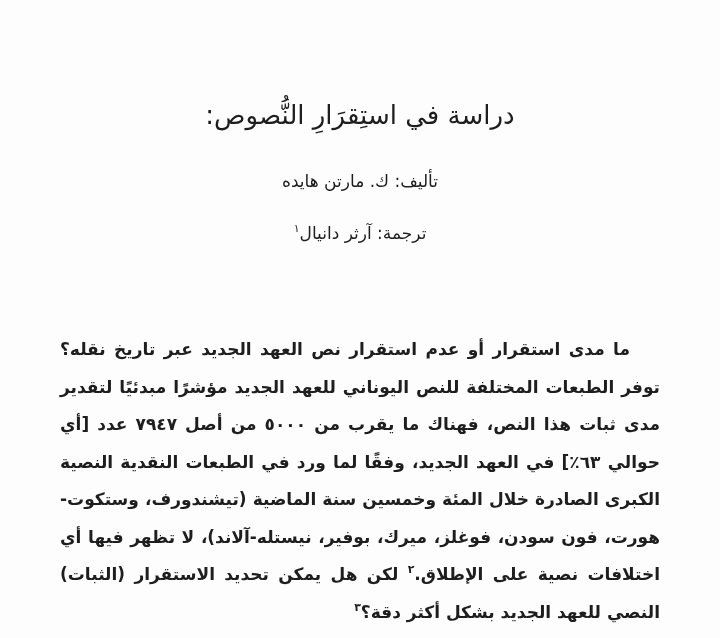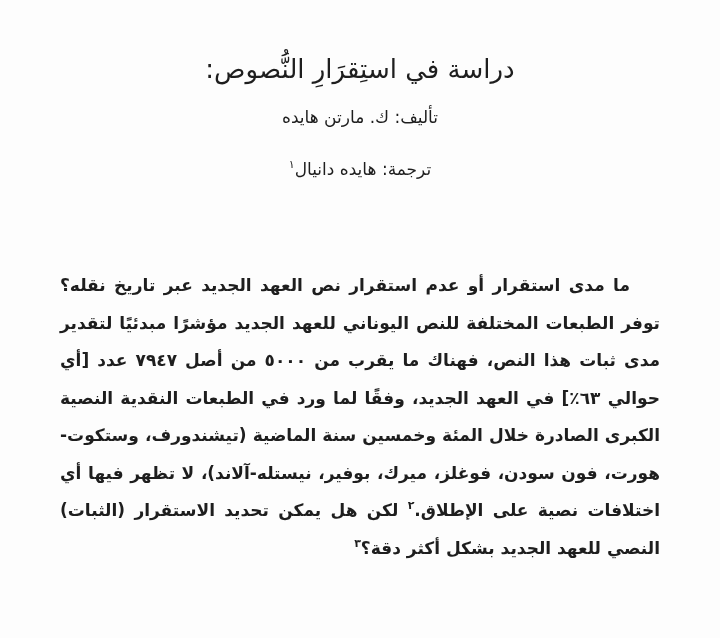--- a/index.html
+++ b/index.html
@@ -19,36 +19,36 @@
     font-family: "DejaVu Sans", sans-serif;
     overflow: hidden;
   }
   .page {
     width: 720px;
     height: 638px;
     direction: rtl;
   }
   .title-block {
     text-align: center;
-    padding-top: 46px;
+    padding-top: 92px;
   }
   .title-line {
     font-size: 26px;
     line-height: 47px;
     font-weight: 400;
     letter-spacing: 0;
   }
   .byline {
     text-align: center;
     font-size: 17px;
     line-height: 24px;
     font-weight: 400;
   }
   .byline.author {
-    margin-top: 12px;
+    margin-top: 30px;
   }
   .byline.translator {
     margin-top: 28px;
   }
   sup.fn {
     font-size: 11px;
     line-height: 0;
     vertical-align: super;
   }
   .body-paragraph {
@@ -66,17 +66,17 @@
 <body>
 
 <div class="page">
 
   <div class="title-block">
     <div class="title-line">دراسة في استِقرَارِ النُّصوص:</div>
   </div>
 
   <div class="byline author">تأليف: ك. مارتن هايده</div>
 
-  <div class="byline translator"><span>ترجمة: هايده دانيال</span><sup class="fn">١</sup></div>
+  <div class="byline translator"><span>ترجمة: آرثر دانيال</span><sup class="fn">١</sup></div>
 
   <p class="body-paragraph"><span>ما مدى استقرار أو عدم استقرار نص العهد الجديد عبر تاريخ نقله؟ توفر الطبعات المختلفة للنص اليوناني للعهد الجديد مؤشرًا مبدئيًا لتقدير مدى ثبات هذا النص، فهناك ما يقرب من ٥٠٠٠ من أصل ٧٩٤٧ عدد [أي حوالي ٦٣٪] في العهد الجديد، وفقًا لما ورد في الطبعات النقدية النصية الكبرى الصادرة خلال المئة وخمسين سنة الماضية (تيشندورف، وستكوت-هورت، فون سودن، فوغلز، ميرك، بوفير، نيستله-آلاند)، لا تظهر فيها أي اختلافات نصية على الإطلاق.</span><sup class="fn">٢</sup><span> لكن هل يمكن تحديد الاستقرار (الثبات) النصي للعهد الجديد بشكل أكثر دقة؟</span><sup class="fn">٣</sup></p>
 
 </div>
 
 </body></html>

